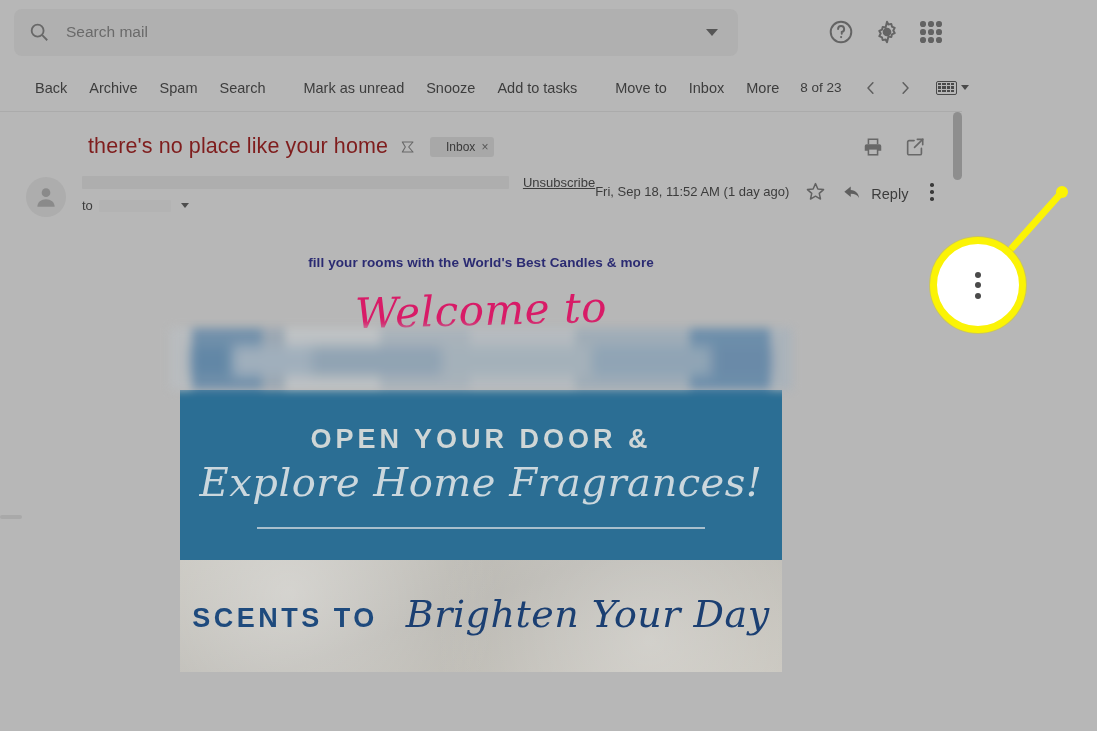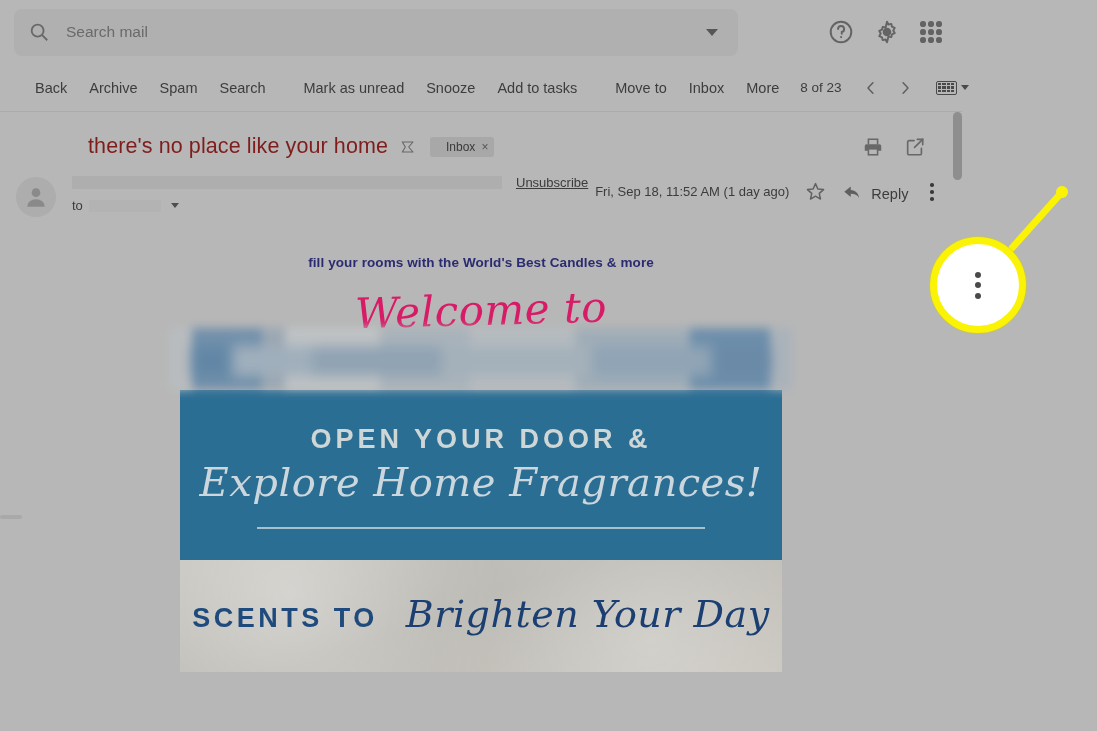--- a/index.html
+++ b/index.html
@@ -168,21 +168,21 @@
     align-items: center;
     gap: 20px;
     padding-right: 14px;
   }
   .sa-icon { width: 22px; height: 22px; opacity: .72; cursor: pointer; }
 
   
   .sender-row {
     display: flex;
     align-items: flex-start;
-    padding: 4px 22px 0 16px;
+    padding: 4px 22px 0 26px;
     position: relative;
   }
   .avatar {
     width: 40px; height: 40px;
     border-radius: 50%;
     background: #adadad;
     flex: 0 0 40px;
     display: flex; align-items: center; justify-content: center;
     margin-top: 2px;
   }

